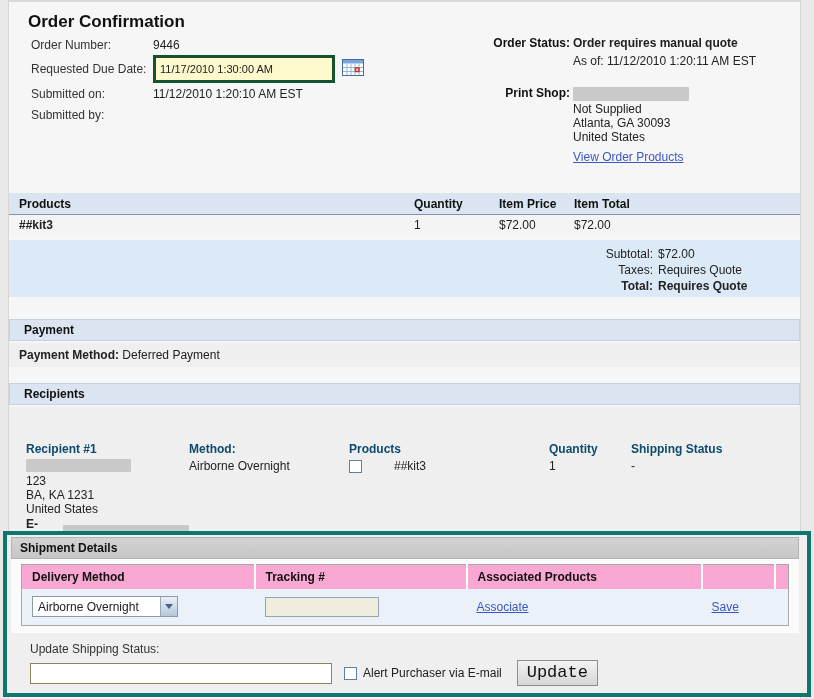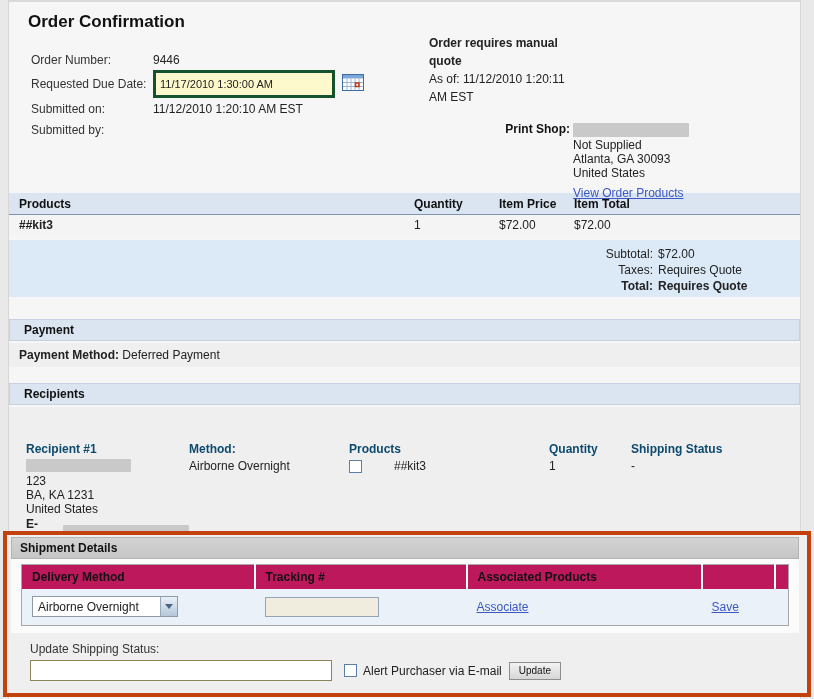--- a/index.html
+++ b/index.html
@@ -19,21 +19,21 @@
     background:#f6f6f6;
     border-left:1px solid #d6d6d6;
     border-right:1px solid #d6d6d6;
     border-top:2px solid #d9d9d9;
   }
 
   
   .top-section { height:191px; padding-top:10px; }
   h1.page-title { font-size:17px; font-weight:bold; color:#111; padding-left:19px; margin-bottom:2px; }
   .top-cols { display:flex; }
-  .left-col { width:420px; padding-left:22px;margin-top:15px; }
+  .left-col { width:420px; padding-left:22px; }
   .info-row { display:flex; align-items:center; min-height:21px; }
   .info-label { width:122px; color:#333; }
   .info-value { color:#222; }
   .due-date-input {
     width:182px; height:19px;
     background:#fdf9cd; border:3px solid #14532d;
     font-family:"Liberation Sans", sans-serif; font-size:11px; color:#222;
     padding:11px 4px;
   }
   .cal-btn { margin-left:7px; display:inline-flex; cursor:pointer; background:none; border:none; padding:0; }
@@ -93,32 +93,32 @@
     appearance:none; -webkit-appearance:none;
     width:13px; height:13px; background:#fff; border:1px solid #5b7fa6;
     display:inline-block; cursor:pointer; margin:0;
   }
   .prod-name-gap { margin-left:32px; }
   .cell-stack .val { margin-top:3px; }
 
   
   .red-box {
     position:absolute; left:-6px; right:-11px; bottom:2px;
-    height:166px; border:4px solid #c2410c; background:#efefef;
+    height:166px; border:4px solid #0f766e; background:#efefef;
   }
   .ship-bar {
     margin:2px 8px 0 4px; height:22px;
     background:linear-gradient(#d3d3d3,#c6c6c6);
     border:1px solid #b3b3b3;
     font-weight:bold; color:#111; line-height:20px; padding-left:8px;
   }
   .ship-white { margin:0 8px 0 4px; background:#fbfbfb; height:74px; padding:5px 10px 0 10px; }
   .ship-table { border:1px solid #a7a7a7; background:#fff; width:100%; border-collapse:collapse; }
   .ship-head th {
-    background:#be185d; height:24px; text-align:left; font-weight:bold; color:#111;
+    background:#f9a8d4; height:24px; text-align:left; font-weight:bold; color:#111;
     padding-left:10px; border-right:2px solid #fff; font-size:12px;
   }
   .ship-head th:last-child { border-right:none; }
   .ship-body td { height:37px; background:#ebf1f8; padding-left:10px; vertical-align:middle; }
   .w1{width:233px} .w2{width:212px} .w3{width:235px} .w4{width:73px} .w5{width:auto}
 
   .select-box {
     display:inline-flex; align-items:center; width:146px; height:21px;
     background:#fff; border:1px solid #8f9aa6; cursor:pointer;
   }
@@ -136,24 +136,24 @@
   .update-area { padding:8px 0 0 23px; }
   .update-label { line-height:16px; color:#333; }
   .update-row { display:flex; align-items:center; margin-top:3px; }
   .status-input {
     width:302px; height:21px; background:#fff; border:1px solid #8a8558;
     font-family:"Liberation Sans", sans-serif; font-size:12px; padding:0 4px;
   }
   .alert-cb { margin-left:12px; }
   .alert-label { margin-left:6px; }
   .update-btn {
-    margin-left:7px; padding:2px 9px 3px 9px;
+    margin-left:15px; padding:2px 9px 3px 9px;
     background:linear-gradient(#f3f3f3,#d6d6d6);
     border:1px solid #8e8e8e;
-    font-family:Liberation Sans, sans-serif; font-size:10px; color:#111; cursor:pointer;
+    font-family:Liberation Mono, monospace; font-size:17px; color:#111; cursor:pointer;
   }
 </style>
 </head>
 <body>
 
 <div class="content">
 
   <div class="top-section">
     <h1 class="page-title">Order Confirmation</h1>
     <div class="top-cols">
@@ -184,20 +184,21 @@
         <div class="info-row">
           <span class="info-label">Submitted on:</span>
           <span class="info-value">11/12/2010 1:20:10 AM EST</span>
         </div>
         <div class="info-row">
           <span class="info-label">Submitted by:</span>
         </div>
       </div>
 
       <div class="right-col">
+        <span class="r-label">Order Status:</span>
         <span class="r-value bold">Order requires manual quote</span>
         <span></span>
         <span class="r-value">As of: 11/12/2010 1:20:11 AM EST</span>
         <span class="spacer14"></span>
         <span class="r-label">Print Shop:</span>
         <span class="r-value"><span class="redacted redact-printshop"></span></span>
         <span></span>
         <span class="r-value addr-line">Not Supplied</span>
         <span></span>
         <span class="r-value addr-line">Atlanta, GA 30093</span>

